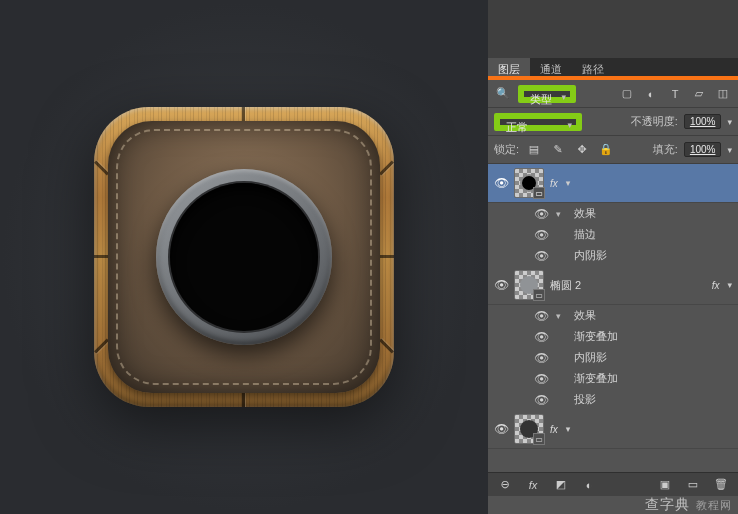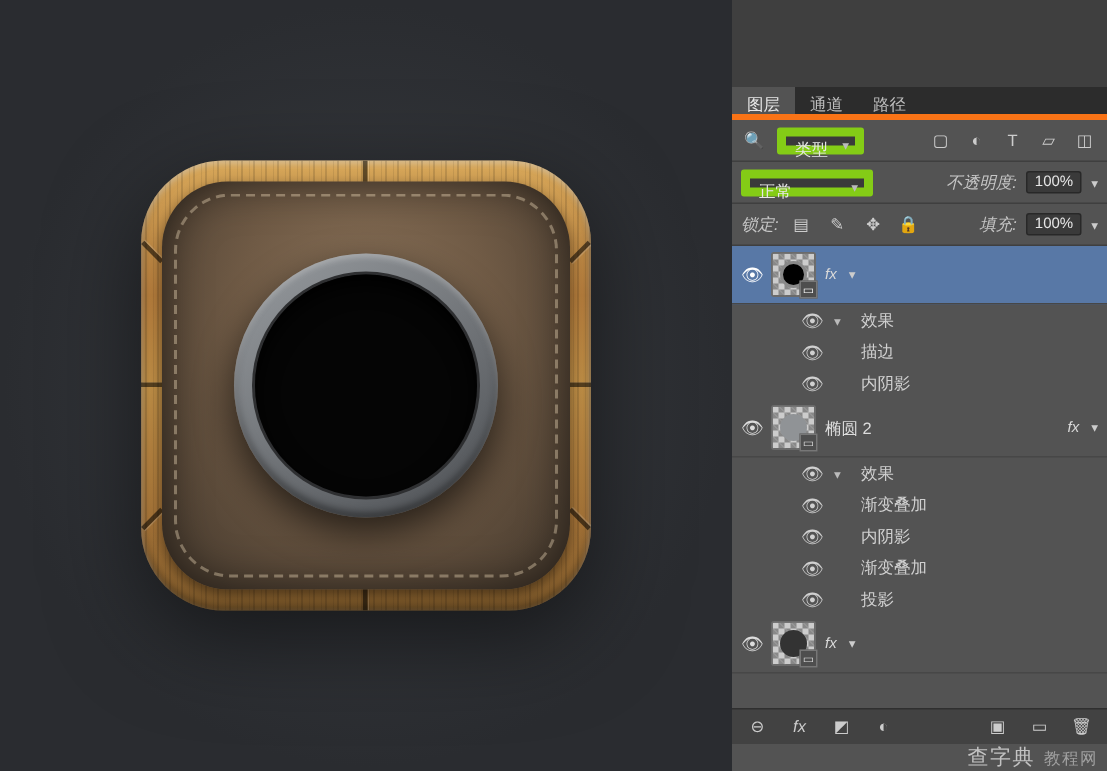--- a/index.html
+++ b/index.html
@@ -26,22 +26,22 @@
 
 .tabs { display: flex; height: 22px; background: #2c2c2c; border-bottom: 4px solid #f97316; font-size: 11px; color: #bdbdbd; }
 .tab { padding: 4px 10px; cursor: pointer; }
 .tab.active { background: #535353; color: #e6e6e6; }
 
 .row { display: flex; align-items: center; height: 28px; padding: 0 6px; gap: 6px; border-bottom: 1px solid #3f3f3f; font-size: 11px; color: #ccc; }
 .iconbtn { width: 18px; height: 18px; display: flex; align-items: center; justify-content: center; color: #ccc; }
 .dropdown { background: #3a3a3a; border: 6px solid #84cc16; height: 18px; padding: 1px 18px 1px 6px; font-size: 11px; color: #e6e6e6; position: relative; border-radius: 2px; }
 .dropdown::after { content: "▾"; position: absolute; right: 4px; top: 1px; font-size: 9px; color: #bbb; }
 .spacer { flex: 1; }
-.label-sm { font-size: 11px; color: #c6c6c6; font-style: italic; }
-.pct-box { background: #3a3a3a; border: 1px solid #282828; padding: 1px 5px; font-size: 10px; color: #e6e6e6; border-radius: 2px; }
+.label-sm { font-size: 11px; color: #c6c6c6; }
+.pct-box { background: #3a3a3a; border: 1px solid #282828; padding: 1px 5px; font-size: 10px; color: #e6e6e6; border-radius: 2px; text-decoration: underline; }
 
 .layers { overflow-y: auto; height: 330px; }
 .layer { display: flex; align-items: center; padding: 4px 6px; gap: 6px; font-size: 11px; color: #dcdcdc; border-bottom: 1px solid #474747; }
 .layer.selected { background: #5878a6; color: #fff; }
 .vis { width: 14px; text-align: center; font-size: 12px; }
 .thumb { width: 30px; height: 30px; background: #2a2a2a; border: 1px solid #6b6b6b; border-radius: 2px; position: relative; display: flex; align-items: center; justify-content: center; }
 .thumb.check { background-image: linear-gradient(45deg,#888 25%,transparent 25%,transparent 75%,#888 75%),linear-gradient(45deg,#888 25%,#ccc 25%,#ccc 75%,#888 75%); background-size: 8px 8px; background-position: 0 0, 4px 4px; }
 .thumb-shape { width: 18px; height: 18px; border-radius: 50%; }
 .thumb-1 .thumb-shape { background: #000; border: 2px solid #888; }
 .thumb-2 .thumb-shape { background: #909396; }

